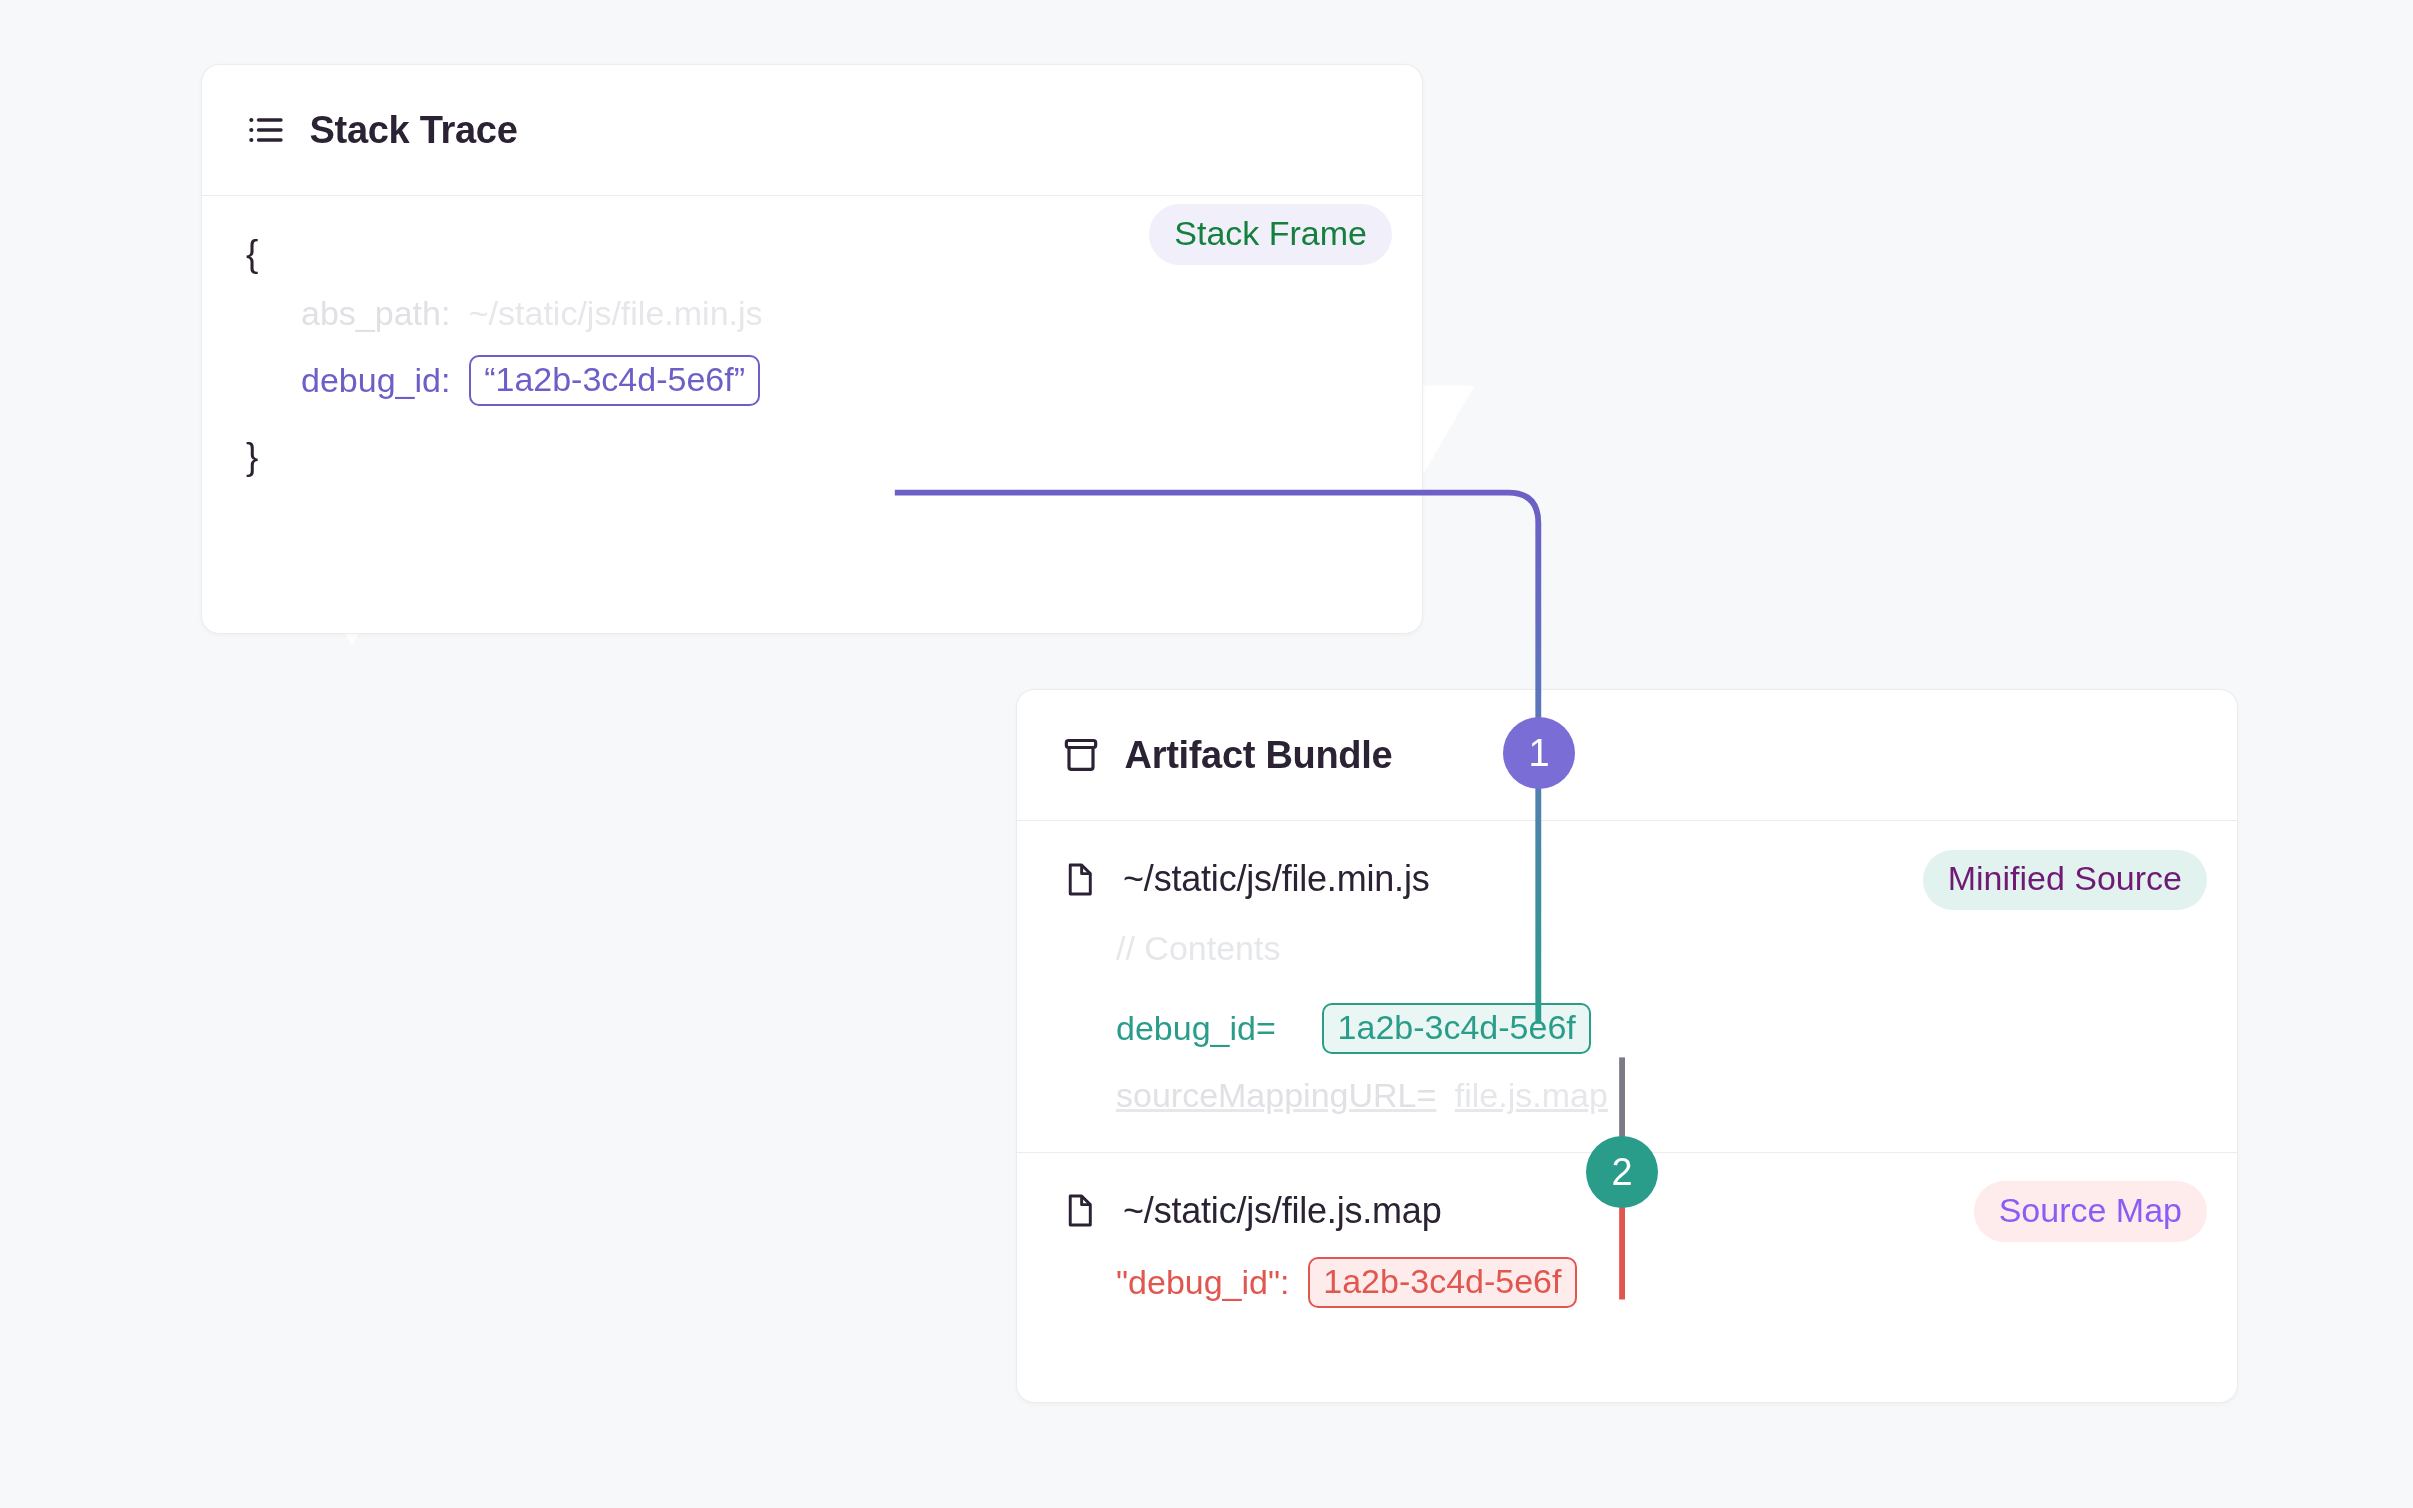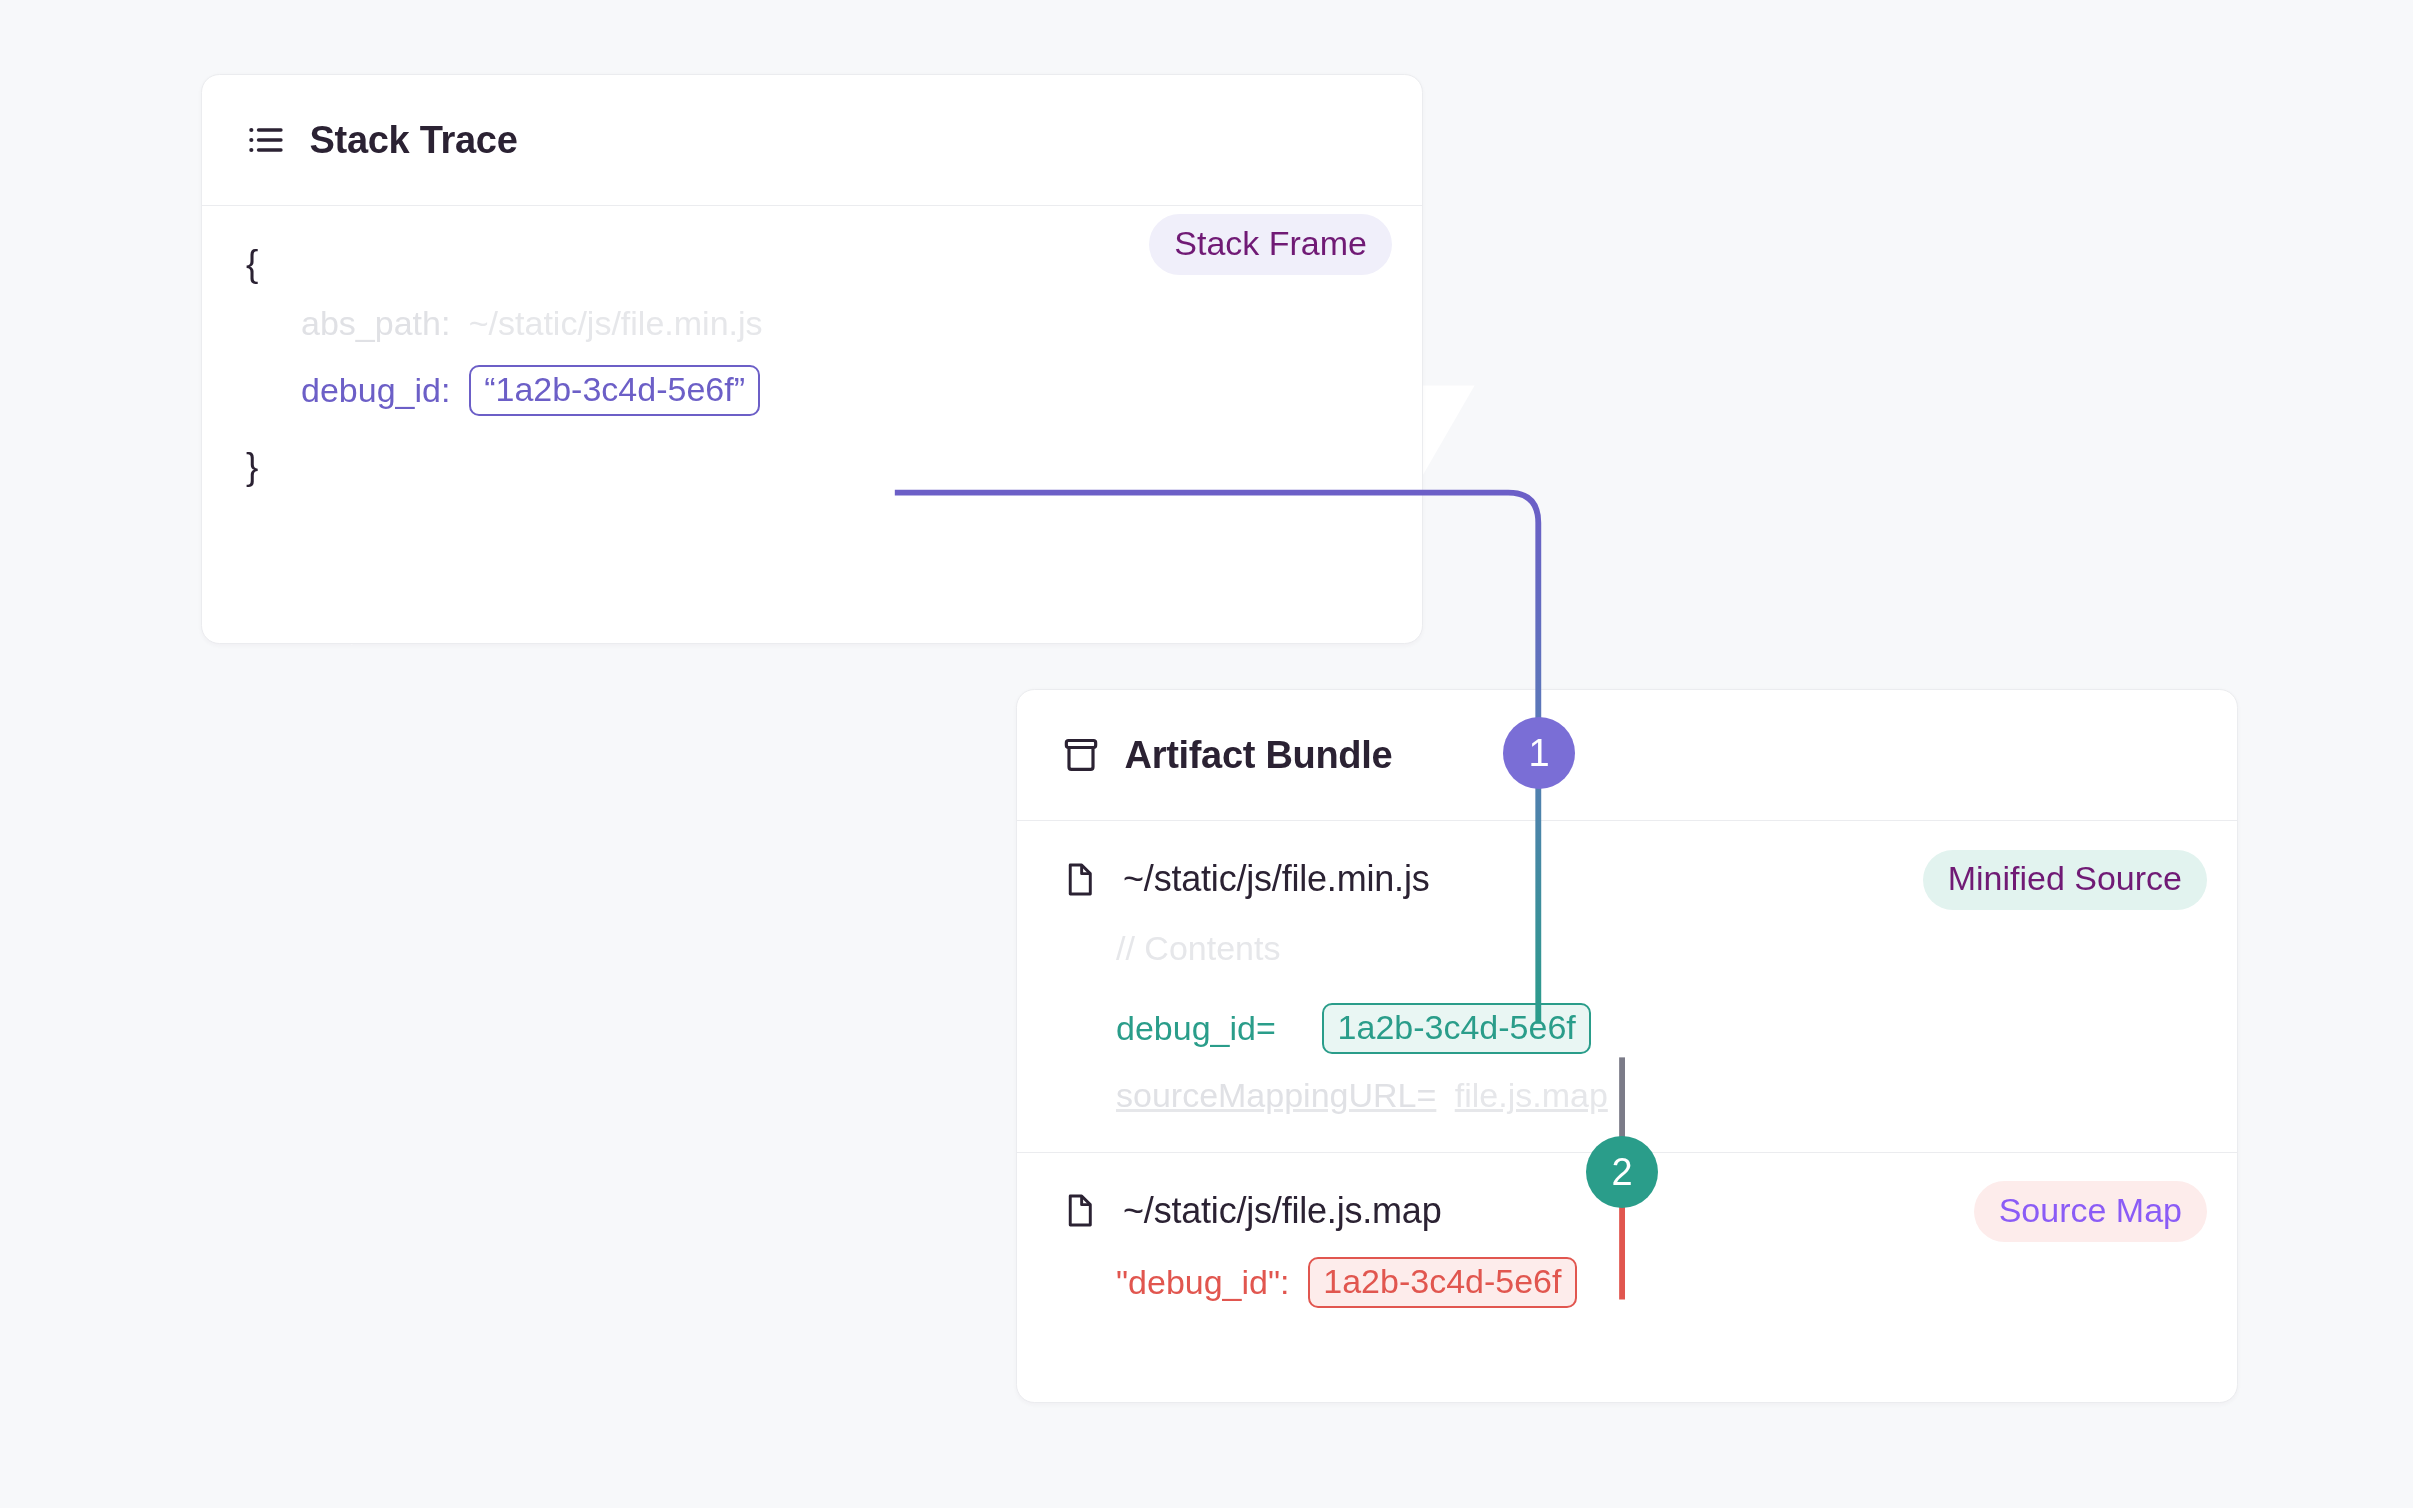--- a/index.html
+++ b/index.html
@@ -47,21 +47,21 @@
     font-weight: bold;
     color: #2b2233;
     letter-spacing: -0.3px;
     white-space: nowrap;
   }
   .card-body { position: relative; }
 
   
   #stack-trace-card {
     left: 201px;
-    top: 74px;
+    top: 64px;
     width: 1222px;
     height: 570px;
   }
   #stack-trace-card .card-header {
     height: 131px;
     padding: 0 44px;
   }
   #stack-trace-card .card-body { padding: 39px 44px 0 44px; }
 
   .code-line {
@@ -126,21 +126,21 @@
     position: absolute;
     display: inline-flex;
     align-items: center;
     justify-content: center;
     border-radius: 837px;
     font-size: 34px;
     padding: 11.7px 25px 15px 25px;
     white-space: nowrap;
     line-height: 1;
   }
-  .pill-purple { background: #f0effa; color: #701a75; }
+  .pill-purple { background: #f0effa; color: #15803d; }
   .pill-teal   { background: #e2f3ef; color: #701a75; }
   .pill-red    { background: #fdeceb; color: #8b5cf6; }
 
   
   #artifact-bundle-card {
     left: 1016px;
     top: 689px;
     width: 1222px;
     height: 714px;
   }

